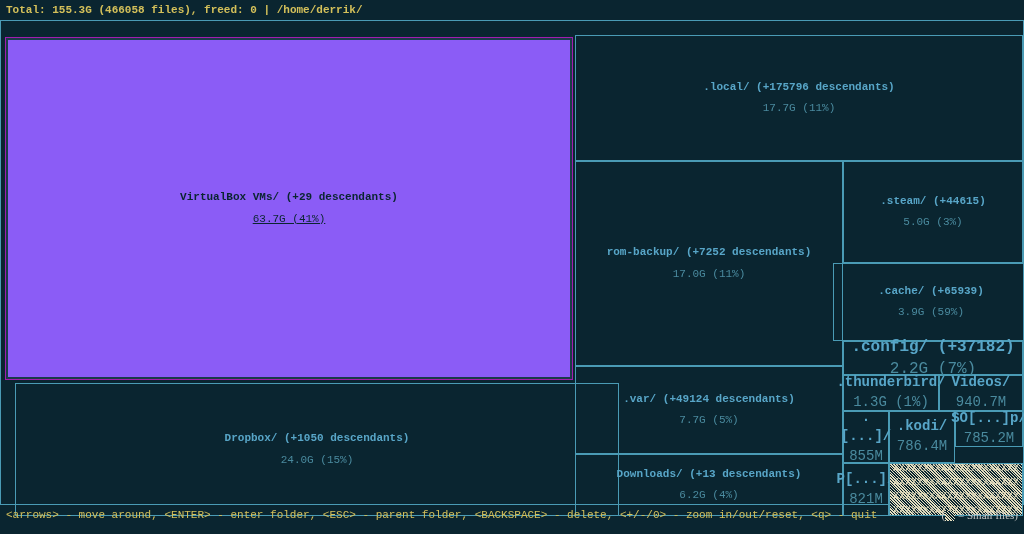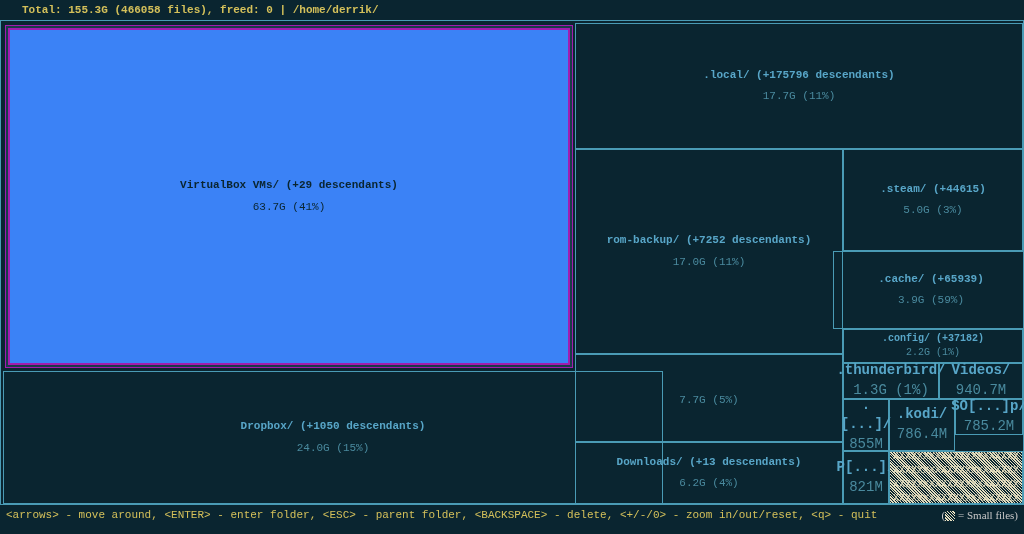--- a/index.html
+++ b/index.html
@@ -6,52 +6,53 @@
   body {
     width: 1024px;
     height: 534px;
     background: #0a2530;
     font-family: 'Courier New', monospace;
     font-size: 11px;
     color: #4a9bb5;
     overflow: hidden;
   }
   .header {
-    padding: 4px 22px;
+    padding: 4px 6px;
     color: #d4c05a;
     font-weight: bold;
     font-size: 11px;
   }
   .treemap {
     position: relative;
     width: 1024px;
     height: 485px;
     border: 1px solid #4a9bb5;
   }
   .cell {
     position: absolute;
     border: 1px solid #4a9bb5;
     display: flex;
     flex-direction: column;
     align-items: center;
     justify-content: center;
     text-align: center;
     line-height: 1.4;
     cursor: pointer;
+    margin-top: 12px;
   }
   .cell .title { color: #58a6c8; font-weight: bold; }
   .cell .size { color: #4a8a9e; margin-top: 6px; }
   .selected {
-    background: #3b82f6;
-    border: 5px solid #a21caf;
+    background: #8b5cf6;
+    border: 3px solid #a21caf;
     outline: 2px solid #1a3a48;
     outline-offset: -3px;
   }
   .selected .title { color: #0a2530; font-weight: bold; }
-  .selected .size { color: #0a2530; }
+  .selected .size { color: #0a2530; text-decoration: underline; }
   .small-files {
     background: repeating-linear-gradient(45deg, #e8e0c0 0, #e8e0c0 1px, #0a2530 1px, #0a2530 2px);
     font-size: 10px;
     color: #e8e0c0;
     word-break: break-all;
     padding: 1px;
     overflow: hidden;
   }
   .footer {
     padding: 3px 6px;
@@ -67,21 +68,21 @@
     color: #c8c8c8;
     font-family: Liberation Serif, serif;
   }
   .footer-right .box {
     display: inline-block;
     width: 10px;
     height: 10px;
     background: repeating-linear-gradient(45deg, #e8e0c0 0, #e8e0c0 1px, #0a2530 1px, #0a2530 2px);
     vertical-align: middle;
   }
-  .tiny { font-size: 10px; }
+  .tiny { font-size: 16px; }
   .tiny2 { font-size: 14px; }
 </style>
 </head>
 <body>
 
 <div class="header">
   <span>Total:</span>
   <span>155.3G</span>
   <span>(466058 files)</span>,
   <span>freed:</span>
@@ -89,57 +90,58 @@
   | <span>/home/derrik/</span>
 </div>
 
 <div class="treemap">
 
   <div class="cell selected" style="left:4px;top:4px;width:568px;height:343px">
     <div class="title">VirtualBox VMs/ (+29 descendants)</div>
     <div class="size">63.7G (41%)</div>
   </div>
 
-  <div class="cell" style="left:2px;top:350px;width:660px;height:133px">
+  <div class="cell" style="left:14px;top:350px;width:604px;height:133px">
     <div class="title">Dropbox/ (+1050 descendants)</div>
     <div class="size">24.0G (15%)</div>
   </div>
 
   <div class="cell" style="left:574px;top:2px;width:448px;height:126px">
     <div class="title">.local/ (+175796 descendants)</div>
     <div class="size">17.7G (11%)</div>
   </div>
 
   <div class="cell" style="left:574px;top:128px;width:268px;height:205px">
     <div class="title">rom-backup/ (+7252 descendants)</div>
     <div class="size">17.0G (11%)</div>
   </div>
 
   <div class="cell" style="left:574px;top:333px;width:268px;height:88px">
+    <div class="title">.var/ (+49124 descendants)</div>
     <div class="size">7.7G (5%)</div>
   </div>
 
   <div class="cell" style="left:574px;top:421px;width:268px;height:62px">
     <div class="title">Downloads/ (+13 descendants)</div>
     <div class="size">6.2G (4%)</div>
   </div>
 
   <div class="cell" style="left:842px;top:128px;width:180px;height:102px">
     <div class="title">.steam/ (+44615)</div>
     <div class="size">5.0G (3%)</div>
   </div>
 
   <div class="cell" style="left:832px;top:230px;width:196px;height:78px">
     <div class="title">.cache/ (+65939)</div>
     <div class="size">3.9G (59%)</div>
   </div>
 
   <div class="cell tiny" style="left:842px;top:308px;width:180px;height:34px">
     <div class="title">.config/ (+37182)</div>
-    <div class="size" style="margin-top:0">2.2G (1%)</div>
+    <div class="size" style="margin-top:0">2.2G (7%)</div>
   </div>
 
   <div class="cell tiny2" style="left:842px;top:342px;width:96px;height:36px">
     <div class="title">.thunderbird/</div>
     <div class="size" style="margin-top:0">1.3G (1%)</div>
   </div>
 
   <div class="cell tiny2" style="left:938px;top:342px;width:84px;height:36px">
     <div class="title">Videos/</div>
     <div class="size" style="margin-top:0">940.7M</div>

